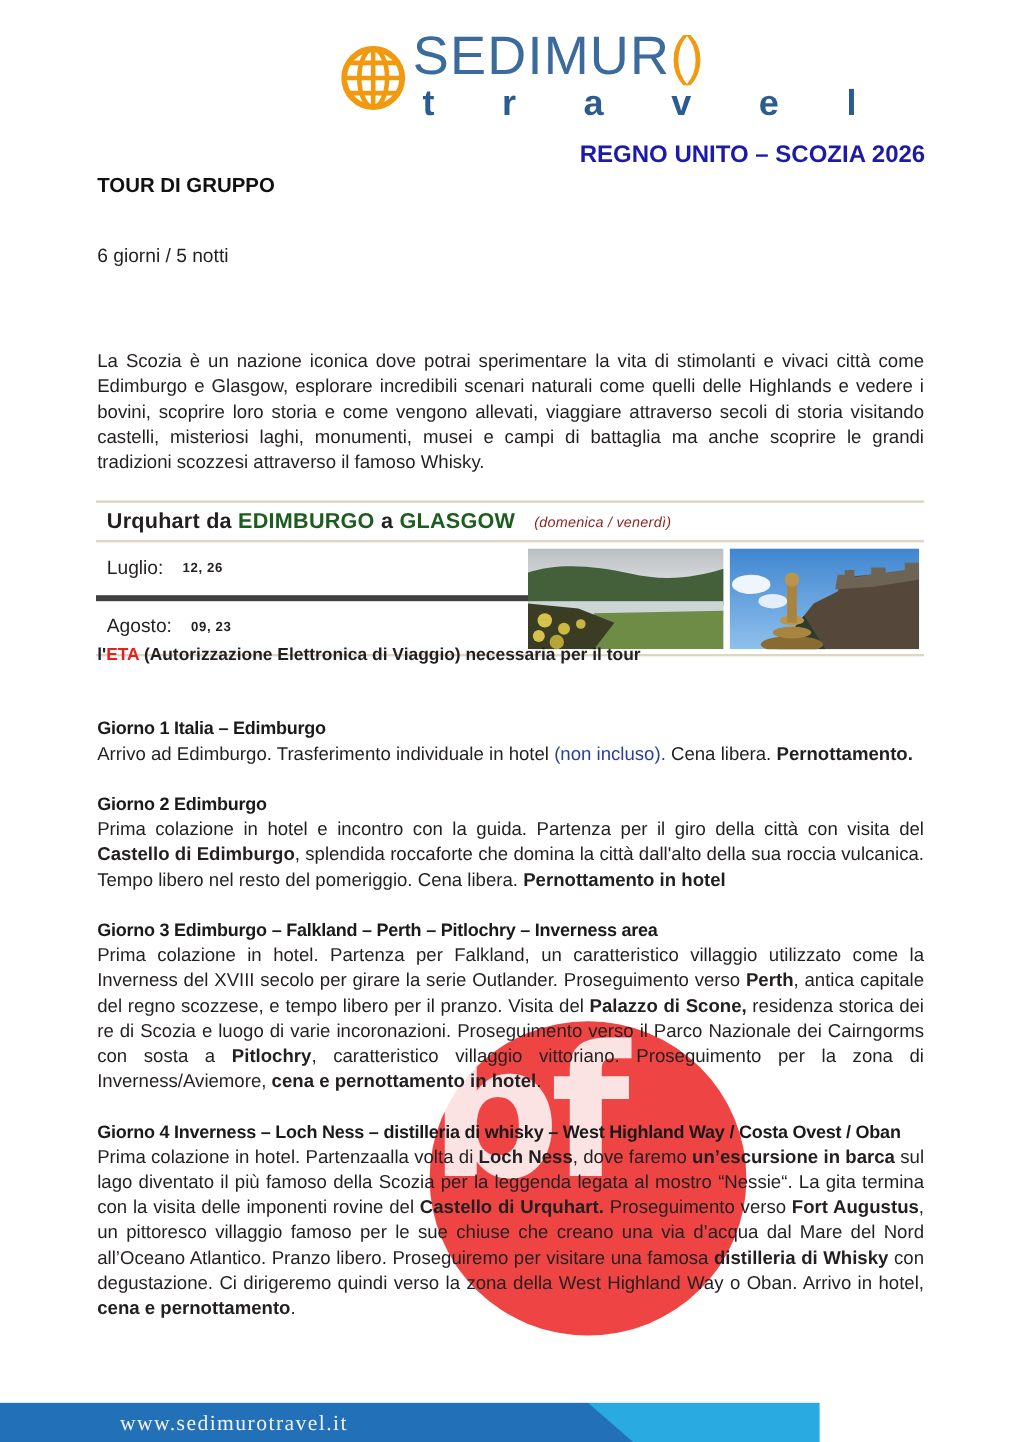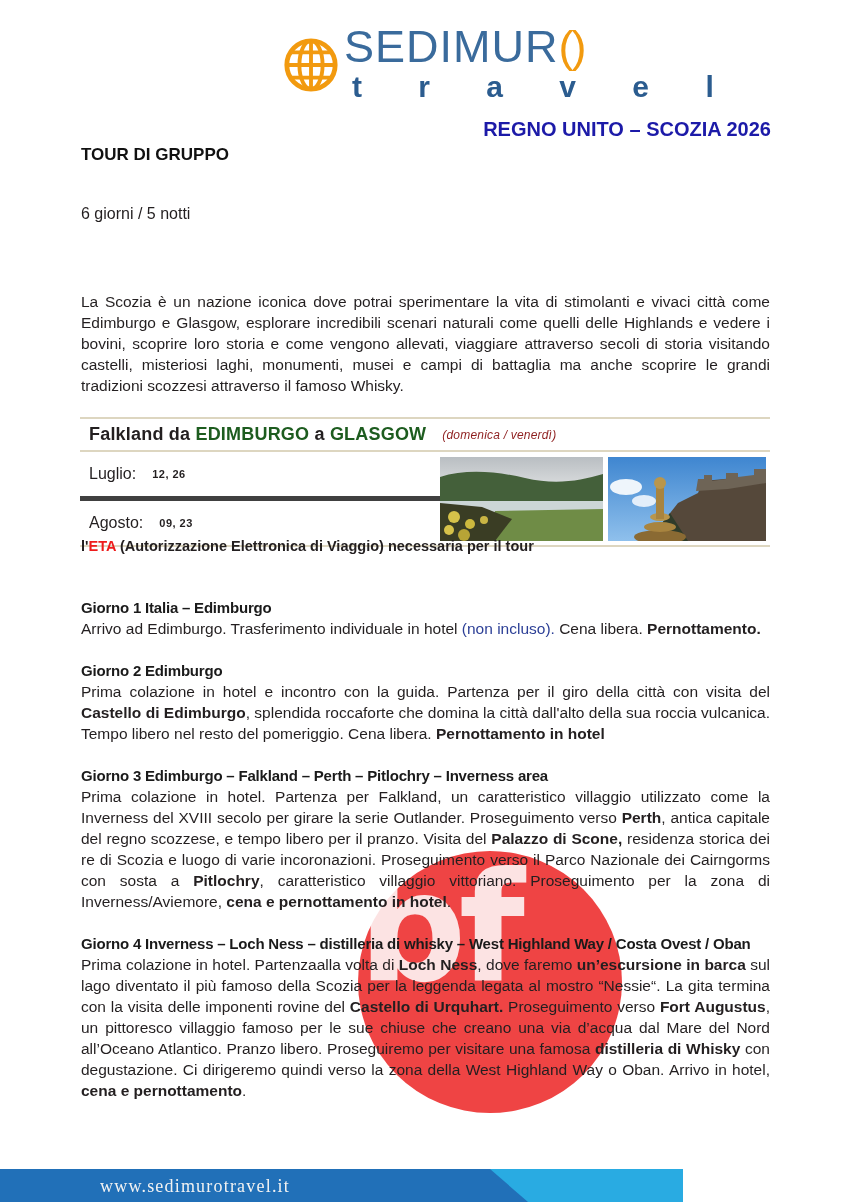--- a/index.html
+++ b/index.html
@@ -85,21 +85,21 @@
 
   <div class="region-title">REGNO UNITO – SCOZIA 2026</div>
   <div class="tour-type">TOUR DI GRUPPO</div>
   <div class="duration">6 giorni / 5 notti</div>
 
 
   <p class="intro">La Scozia è un nazione iconica dove potrai sperimentare la vita di stimolanti e vivaci città come Edimburgo e Glasgow, esplorare incredibili scenari naturali come quelli delle Highlands e vedere i bovini, scoprire loro storia e come vengono allevati, viaggiare attraverso secoli di storia visitando castelli, misteriosi laghi, monumenti, musei e campi di battaglia ma anche scoprire le grandi tradizioni scozzesi attraverso il famoso Whisky.</p>
 
   <section class="departures">
     <div class="dep-header">
-      <span><span>Falkland da </span><span style="color: rgb(29, 92, 31);">EDIMBURGO</span><span> a </span><span style="color: rgb(29, 92, 31);">GLASGOW</span></span>
+      <span><span>Urquhart da </span><span style="color: rgb(29, 92, 31);">EDIMBURGO</span><span> a </span><span style="color: rgb(29, 92, 31);">GLASGOW</span></span>
       <span class="dep-note">(domenica / venerdì)</span>
     </div>
     <div class="dep-body">
       <div class="dep-rows">
     <div class="dep-row">
       <span>Luglio:</span>
       <span class="dates-value">12, 26</span>
     </div>
 
     <div class="dep-row">

